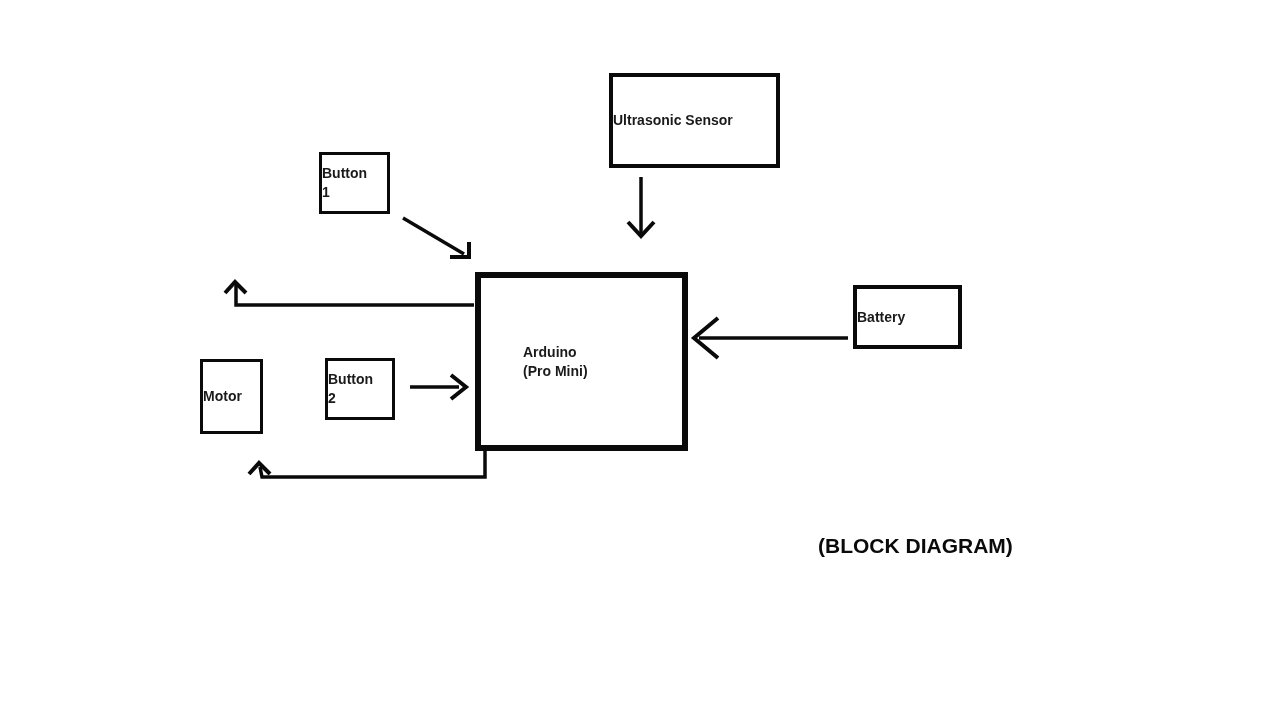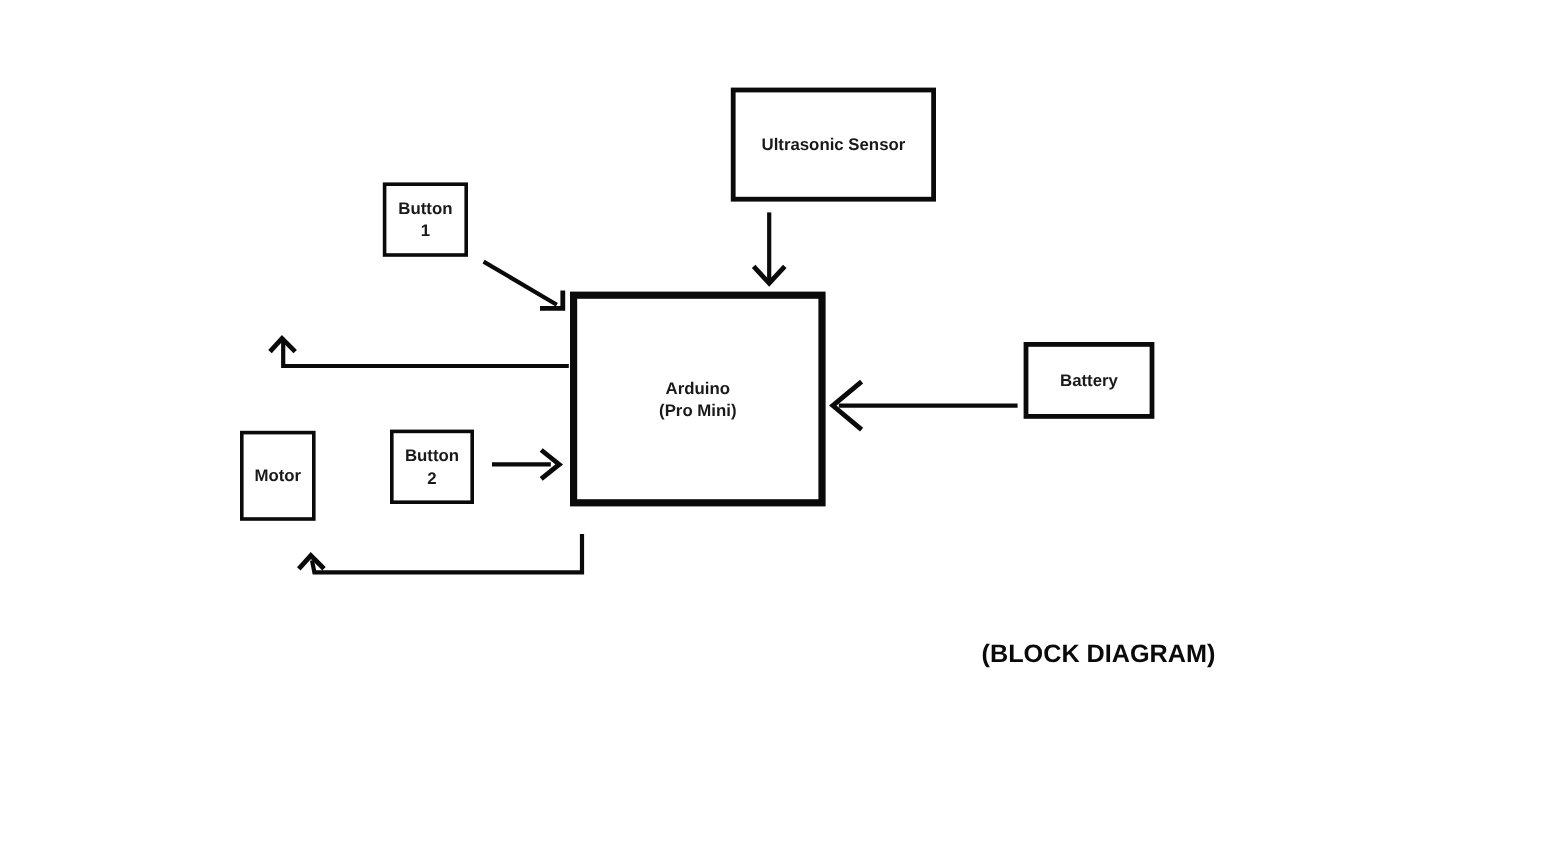--- a/index.html
+++ b/index.html
@@ -15,21 +15,21 @@
     font-family: "Liberation Sans", "DejaVu Sans", sans-serif;
     overflow: hidden;
   }
   .block {
     position: absolute;
     box-sizing: border-box;
     border: 3px solid #0a0a0a;
     background: #ffffff;
     display: flex;
     flex-direction: column;
-    align-items: center;
+    align-items: flex-start;
     justify-content: center;
     text-align: center;
     color: #1a1a1a;
     font-weight: bold;
     font-size: 14px;
     line-height: 19px;
   }
   .block.thick { border-width: 6px; }
   .block.mid   { border-width: 4px; }
   #arrow-layer {
@@ -98,21 +98,21 @@
   <div class="block mid" style="left:609px; top:73px; width:171px; height:95px;">
     <span>Ultrasonic Sensor</span>
   </div>
 
   <div class="block" style="left:319px; top:152px; width:71px; height:62px;">
     <span>Button</span>
     <span>1</span>
   </div>
 
 
-  <div class="block thick" style="left:475px; top:243px; width:213px; height:179px;">
+  <div class="block thick" style="left:475px; top:272px; width:213px; height:179px;padding-left:42px;">
     <span>Arduino</span>
     <span>(Pro Mini)</span>
   </div>
 
   <div class="block mid" style="left:853px; top:285px; width:109px; height:64px;">
     <span>Battery</span>
   </div>
 
   <div class="block" style="left:325px; top:358px; width:70px; height:62px;">
     <span>Button</span>

